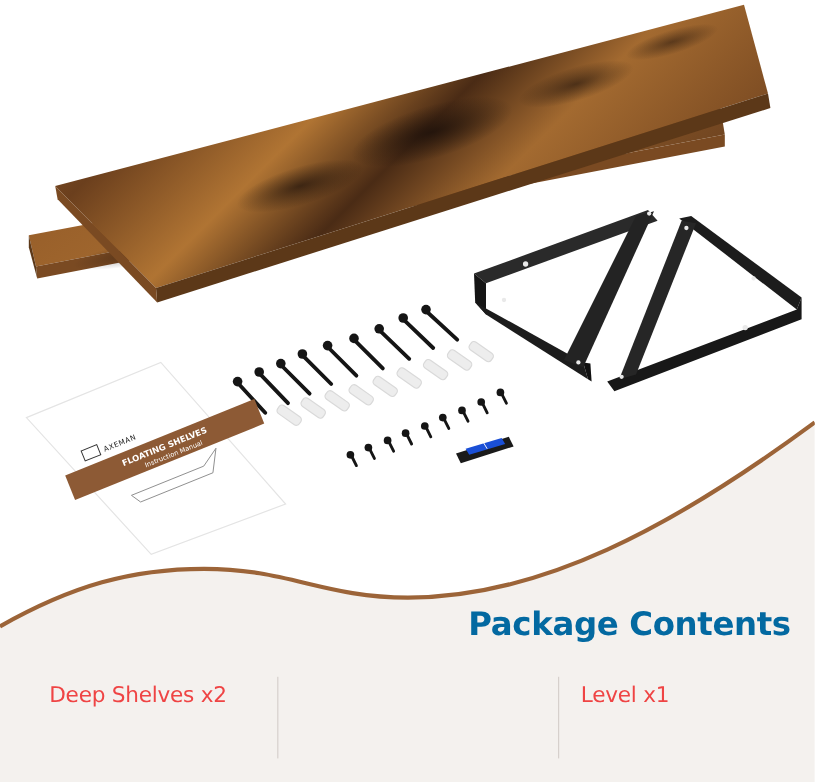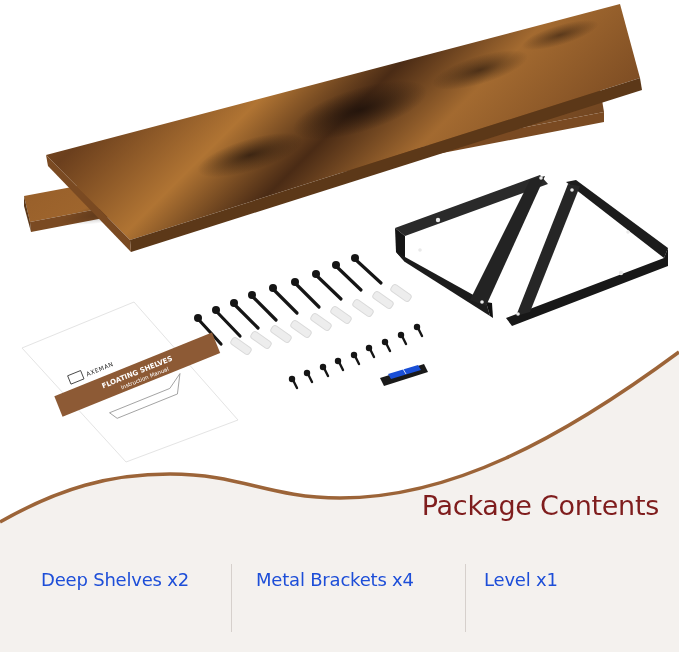--- a/index.html
+++ b/index.html
@@ -1,28 +1,28 @@
 <!DOCTYPE html>
 <html><head>
 <meta charset="utf-8">
 <style>
   * { box-sizing: border-box; margin: 0; padding: 0; }
   html, body { width: 679px; height: 652px; overflow: hidden; background: #ffffff; }
   body { font-family: "DejaVu Sans", "Liberation Sans", sans-serif; position: relative; }
   .stage { position: absolute; left: 0; top: 0; width: 679px; height: 652px; }
   .art { position: absolute; left: 0; top: 0; }
   .title {
-    position: absolute; right: 20px; top: 490px;
-    font-family: "DejaVu Sans", sans-serif; font-weight: normal;
-    font-size: 27px; letter-spacing: -0.3px; color: #7f1d1d;
+    position: absolute; right: 20px; top: 505px;
+    font-family: "DejaVu Sans", sans-serif; font-weight: bold;
+    font-size: 27px; letter-spacing: -0.3px; color: #0369a1;
   }
   .grid { position: absolute; left: 0; top: 562px; width: 679px; height: 78px; }
   .col { position: absolute; top: 0; }
   .item {
-    font-family: "DejaVu Sans", sans-serif; font-size: 18px; color: #1d4ed8;
+    font-family: "DejaVu Sans", sans-serif; font-size: 18px; color: #ef4444;
     height: 35px; line-height: 35px; white-space: nowrap; letter-spacing: -0.2px;
   }
   .divider { position: absolute; top: 2px; width: 1px; height: 68px; background: #d6d0cc; }
   .manual-brand { font-family: "DejaVu Sans", sans-serif; font-size: 6px; fill: #222; letter-spacing: 0.5px; }
   .manual-title { font-family: "DejaVu Sans", sans-serif; font-weight: bold; font-size: 7px; fill: #fff; }
   .manual-sub { font-family: "DejaVu Sans", sans-serif; font-size: 5.5px; fill: #fff; }
 </style>
 </head>
 <body>
 
@@ -171,20 +171,19 @@
   </svg>
 
   <div class="title">Package Contents</div>
 
   <div class="grid">
     <div class="col" style="left:41px;">
       <div class="item">Deep Shelves x2</div>
     </div>
     <div class="divider" style="left:231px;"></div>
     <div class="col" style="left:256px;">
-      <div class="item">Metal Brackets x4</div>
     </div>
     <div class="divider" style="left:465px;"></div>
     <div class="col" style="left:484px;">
       <div class="item">Level x1</div>
     </div>
   </div>
 </div>
 
 </body></html>

